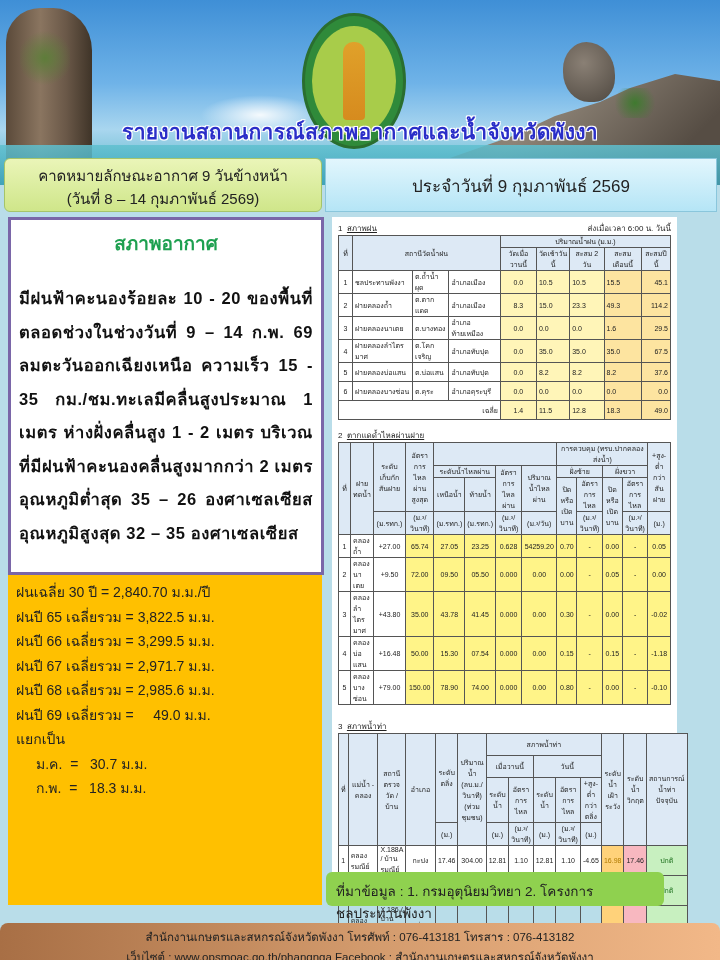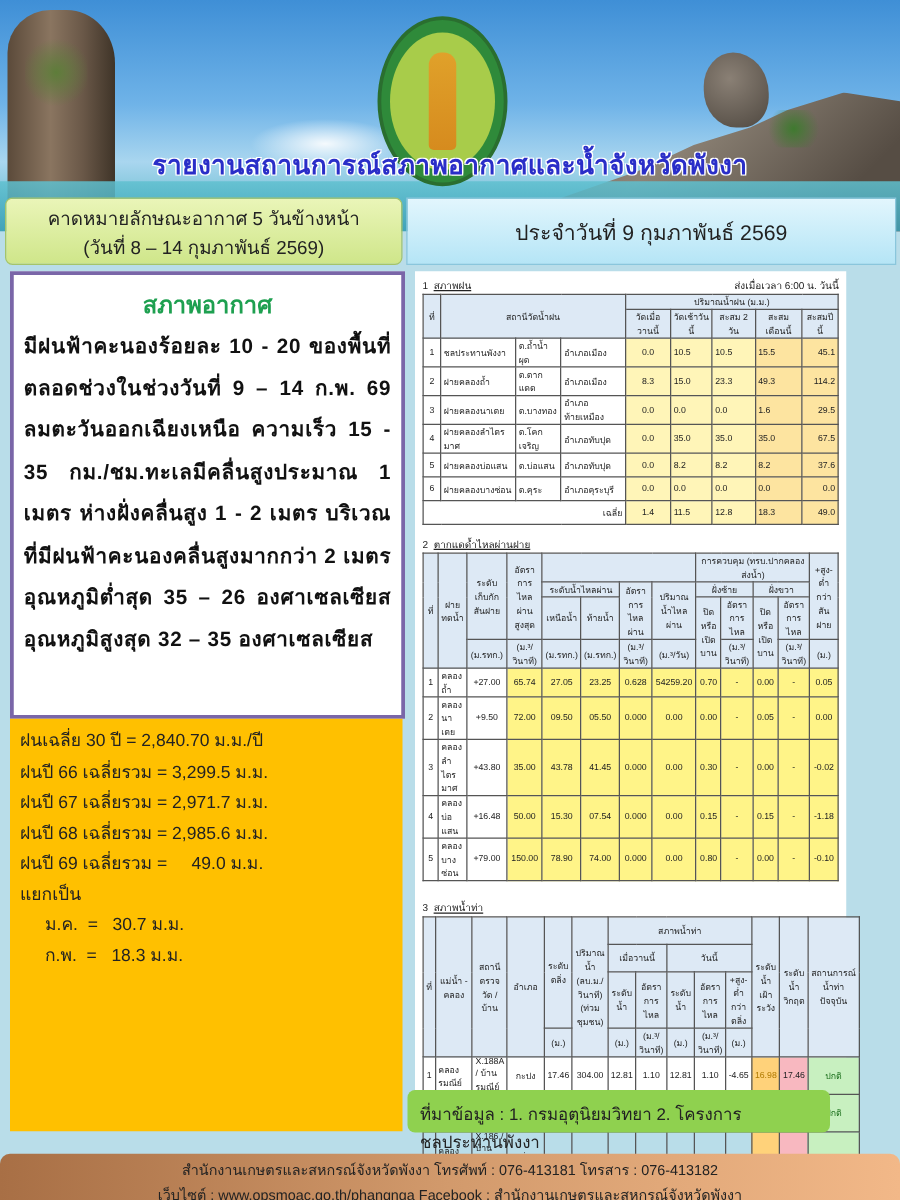--- a/index.html
+++ b/index.html
@@ -40,21 +40,21 @@
   .forecast-box { position: absolute; left: 4px; top: 158px; width: 318px; height: 54px;
     background: linear-gradient(180deg, #eaf5b8, #cfe68a); border: 1px solid #a5c46a; border-radius: 6px;
     text-align: center; font-family: "Liberation Sans", sans-serif; font-size: 15px; color: #222; padding-top: 5px; line-height: 23px; }
   .date-box { position: absolute; left: 325px; top: 158px; width: 392px; height: 54px;
     background: linear-gradient(180deg, #e2f6fd, #b5e5f6); border: 1px solid #8ac6dc;
     display: flex; align-items: center; justify-content: center; font-family: "Liberation Sans", sans-serif; font-size: 17px; color: #222; }
 
   
   .weather-box { position: absolute; left: 8px; top: 217px; width: 316px; height: 358px;
     background: #fff; border: 3px solid #7a66a8; padding: 8px 8px 0 8px; }
-  .weather-title { text-align: center; color: #1ea050; font-family: "Liberation Sans", sans-serif; font-size: 19px; font-weight: bold; margin-bottom: 3px; }
+  .weather-title { text-align: center; color: #1ea050; font-family: "Liberation Sans", sans-serif; font-size: 19px; font-weight: bold; margin-bottom: 24px; }
   .weather-text { font-family: "Liberation Sans", sans-serif; font-size: 16.5px; font-weight: bold; color: #111; line-height: 33.5px; letter-spacing: 0.6px; text-align: justify; }
 
   
   .rain-box { position: absolute; left: 8px; top: 575px; width: 314px; height: 330px; background: #ffc000; padding: 5px 8px; }
   .rain-line { font-family: "Liberation Sans", sans-serif; font-size: 14px; color: #222; line-height: 24.5px; white-space: pre; }
   .rain-indent { padding-left: 20px; }
 
   
   .tables-panel { position: absolute; left: 332px; top: 217px; width: 345px; height: 688px; background: #fff; padding: 4px 6px; font-family: "Liberation Sans", sans-serif; }
   .sec-head { display: flex; justify-content: space-between; font-size: 8px; color: #222; height: 14px; align-items: center; }
@@ -95,32 +95,33 @@
   <div class="sea"></div>
   <div class="logo" title="กระทรวงเกษตรและสหกรณ์ / MINISTRY OF AGRICULTURE AND COOPERATIVES">
     <div class="inner">
         <div class="figure"></div>
       </div>
   </div>
   <div class="banner-title">รายงานสถานการณ์สภาพอากาศและน้ำจังหวัดพังงา</div>
 </div>
 
 <div class="forecast-box">
-  <div>คาดหมายลักษณะอากาศ 5 วันข้างหน้า</div>
+  <div>คาดหมายลักษณะอากาศ 9 วันข้างหน้า</div>
   <div>(วันที่ 8 – 14 กุมภาพันธ์ 2569)</div>
 </div>
 <div class="date-box">ประจำวันที่ 9 กุมภาพันธ์ 2569</div>
 
 <div class="weather-box">
   <div class="weather-title">สภาพอากาศ</div>
   <div class="weather-text">มีฝนฟ้าคะนองร้อยละ 10 - 20 ของพื้นที่ ตลอดช่วงในช่วงวันที่ 9 – 14 ก.พ. 69 ลมตะวันออกเฉียงเหนือ ความเร็ว 15 - 35 กม./ชม.ทะเลมีคลื่นสูงประมาณ 1 เมตร ห่างฝั่งคลื่นสูง 1 - 2 เมตร บริเวณที่มีฝนฟ้าคะนองคลื่นสูงมากกว่า 2 เมตรอุณหภูมิต่ำสุด 35 – 26 องศาเซลเซียส อุณหภูมิสูงสุด 32 – 35 องศาเซลเซียส</div>
 </div>
 
 <div class="rain-box">
   <div class="rain-line">ฝนเฉลี่ย 30 ปี = 2,840.70 ม.ม./ปี</div>
+  <div class="rain-line">ฝนปี 65 เฉลี่ยรวม = 3,822.5 ม.ม.</div>
   <div class="rain-line">ฝนปี 66 เฉลี่ยรวม = 3,299.5 ม.ม.</div>
   <div class="rain-line">ฝนปี 67 เฉลี่ยรวม = 2,971.7 ม.ม.</div>
   <div class="rain-line">ฝนปี 68 เฉลี่ยรวม = 2,985.6 ม.ม.</div>
   <div class="rain-line">ฝนปี 69 เฉลี่ยรวม =     49.0 ม.ม.</div>
   <div class="rain-line">แยกเป็น</div>
   <div class="rain-line rain-indent">ม.ค.  =   30.7 ม.ม.</div>
   <div class="rain-line rain-indent">ก.พ.  =   18.3 ม.ม.</div>
 </div>
 
 <div class="tables-panel">

